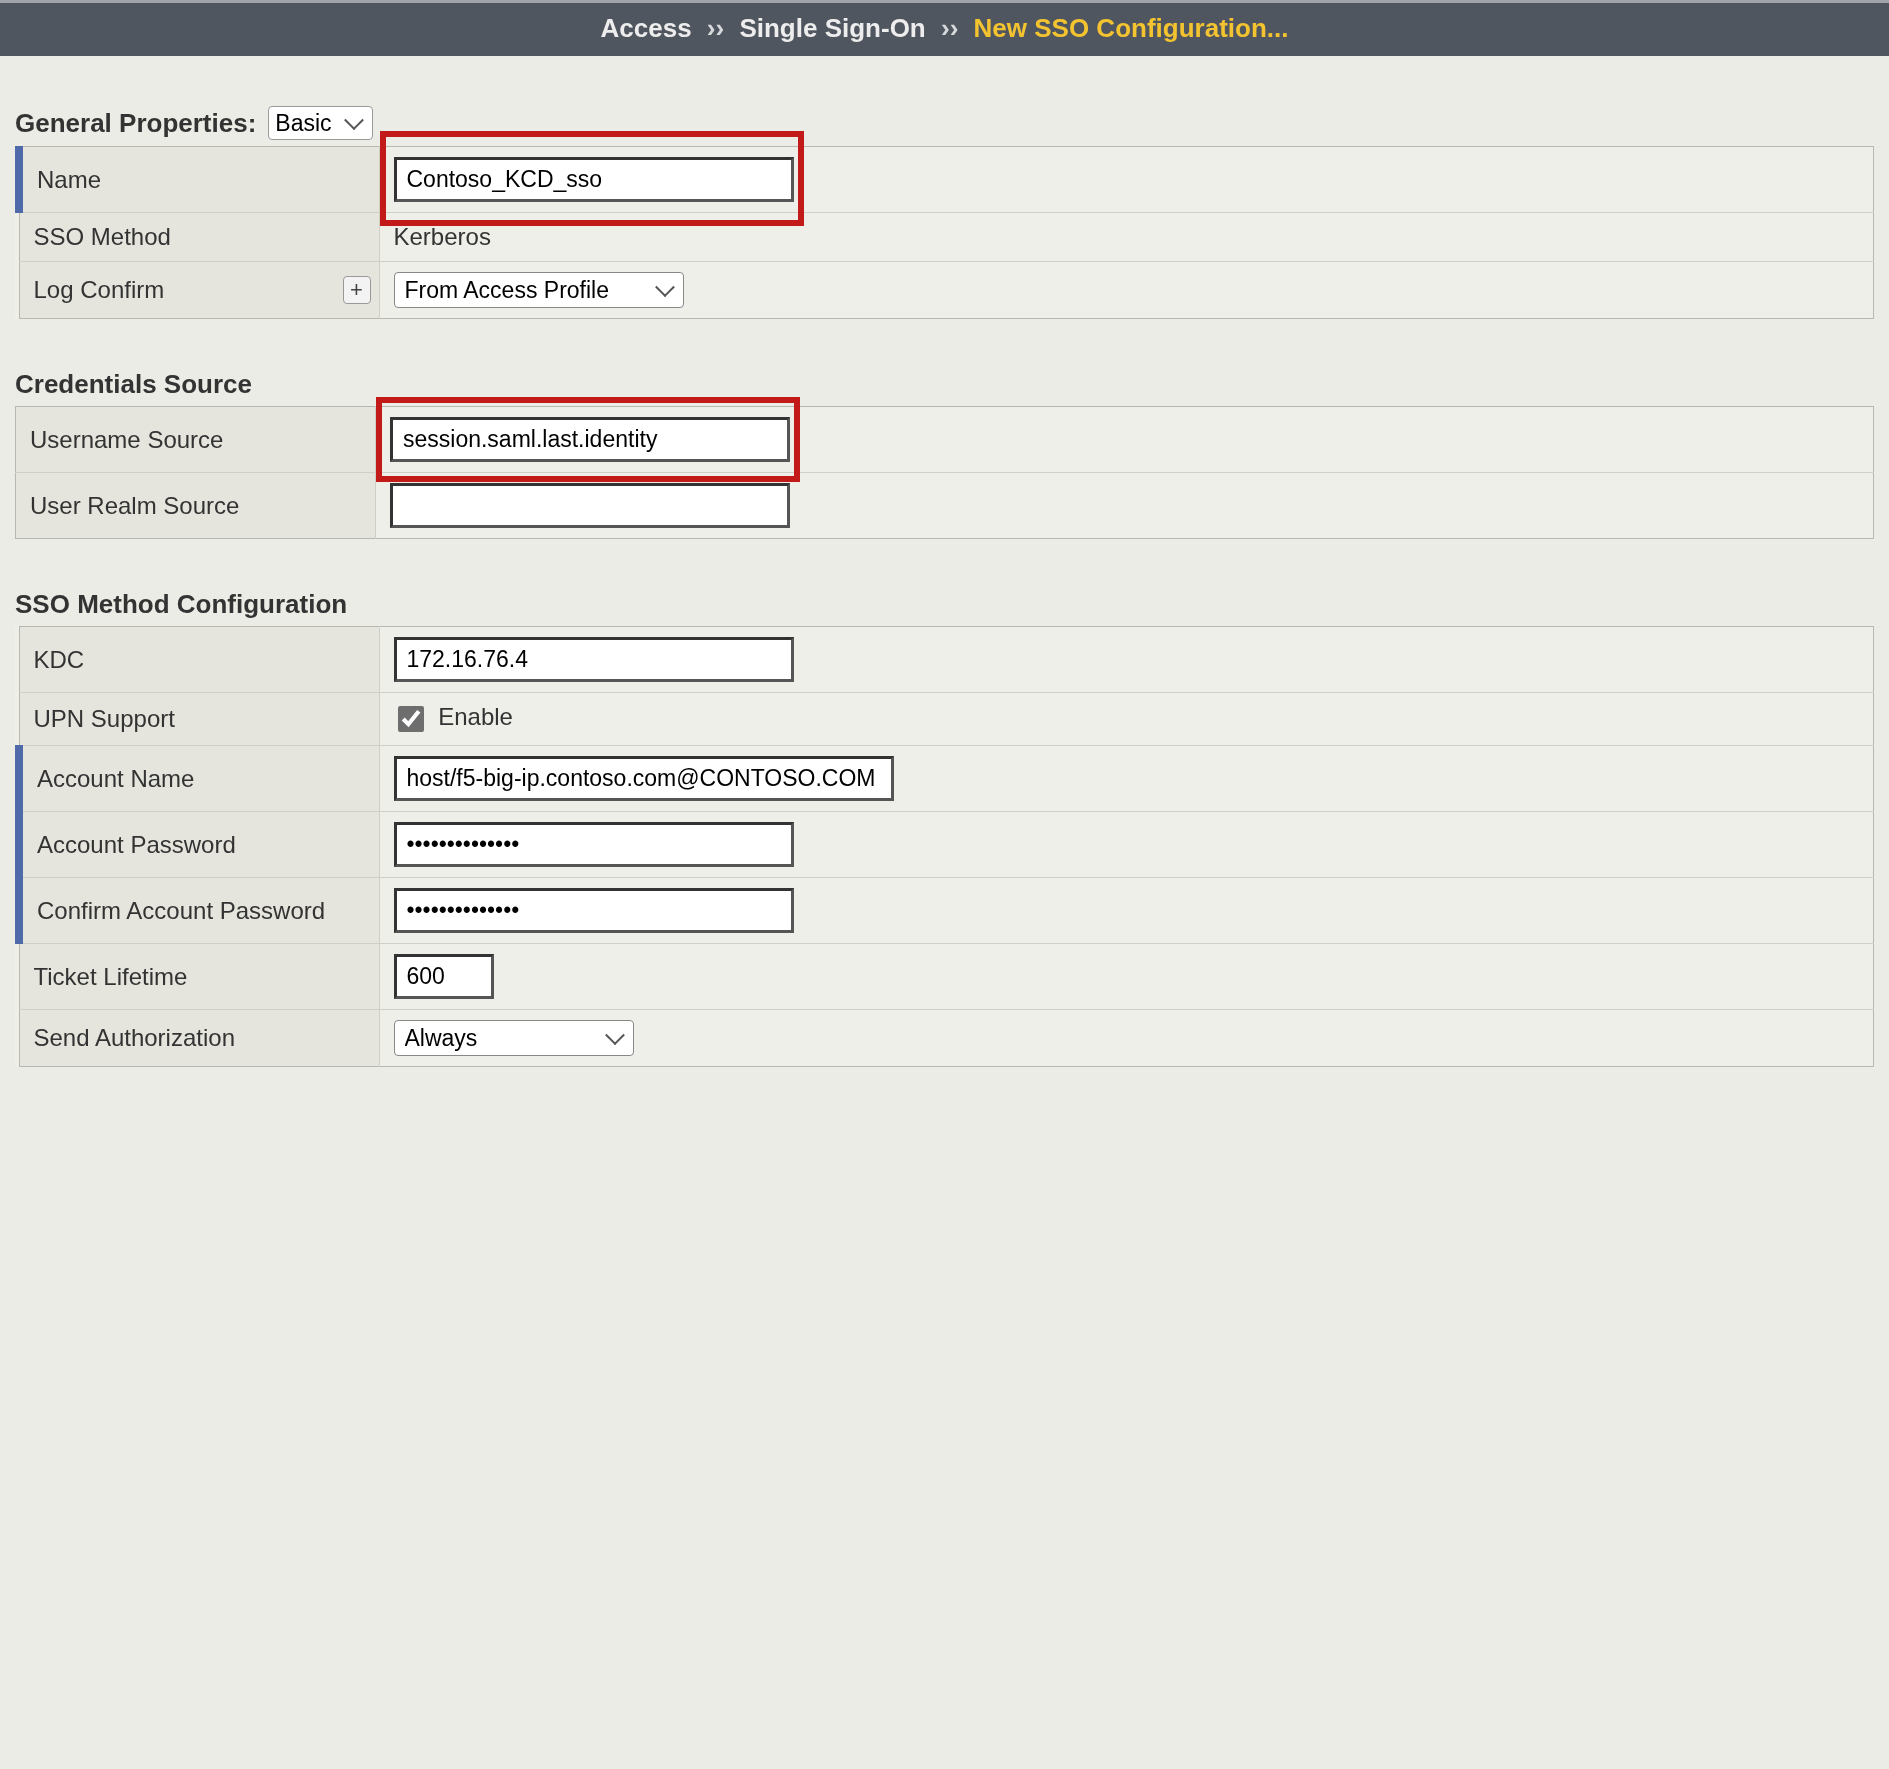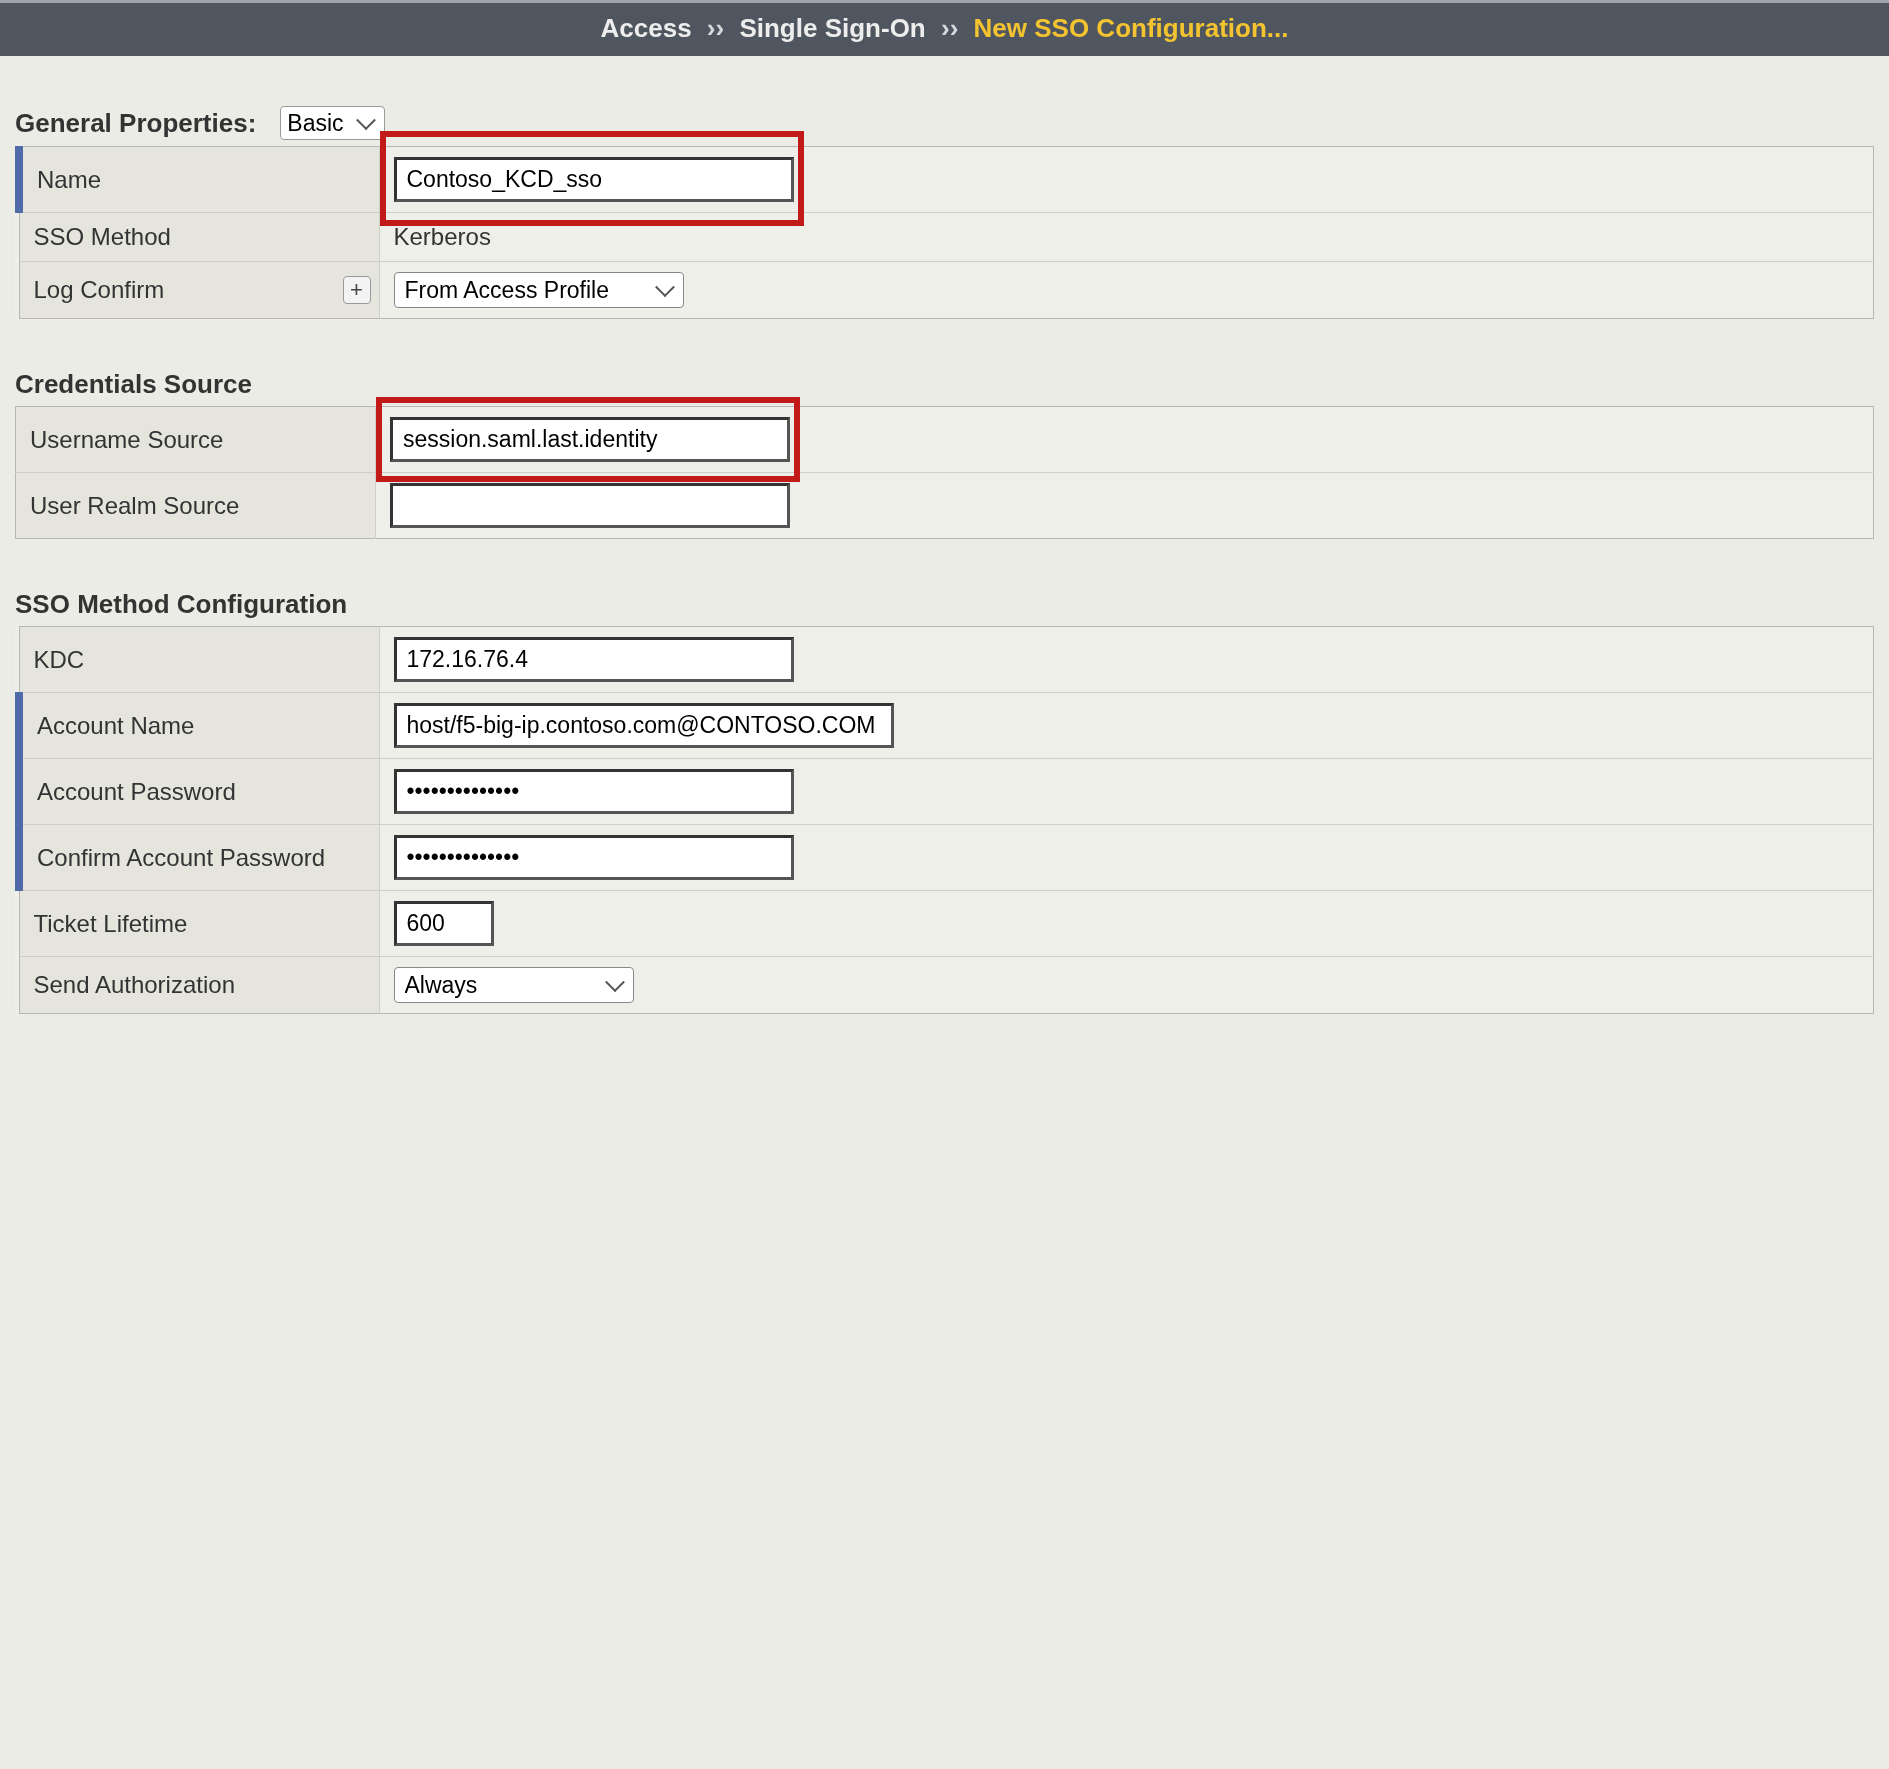--- a/index.html
+++ b/index.html
@@ -23,21 +23,21 @@
   .topbar .bc-link { color: #EDEDED; }
   .topbar .bc-current { color: #F4C430; }
   .page-pad { padding: 0 15px 30px 15px; }
 
   .section-head {
     font-weight: bold;
     font-size: 26px;
     margin: 50px 0 6px 0;
     display: flex;
     align-items: center;
-    gap: 24px;
+    gap: 12px;
   }
   .mode-select {
     font-size: 23px;
     padding: 3px 40px 3px 6px;
     border: 1px solid #9a9a9a;
     border-radius: 4px;
     background: #fff;
     appearance: none;
     position: relative;
   }
@@ -221,20 +221,27 @@
 
   <table class="form">
     <tbody>
     <tr>
       <td class="label-cell">KDC</td>
       <td class="value-cell">
         <input class="txt w420" type="text" value="172.16.76.4" style="">
       </td>
     </tr>
     <tr>
+      <td class="label-cell">UPN Support</td>
+      <td class="value-cell">
+        <input type="checkbox" class="chk" checked="" style="">
+        <span class="chk-label">Enable</span>
+      </td>
+    </tr>
+    <tr>
       <td class="label-cell req">Account Name</td>
       <td class="value-cell">
         <input class="txt w520" type="text" value="host/f5-big-ip.contoso.com@CONTOSO.COM" style="">
       </td>
     </tr>
     <tr>
       <td class="label-cell req">Account Password</td>
       <td class="value-cell">
         <input class="txt w420" type="text" value="••••••••••••••" style="">
       </td>

